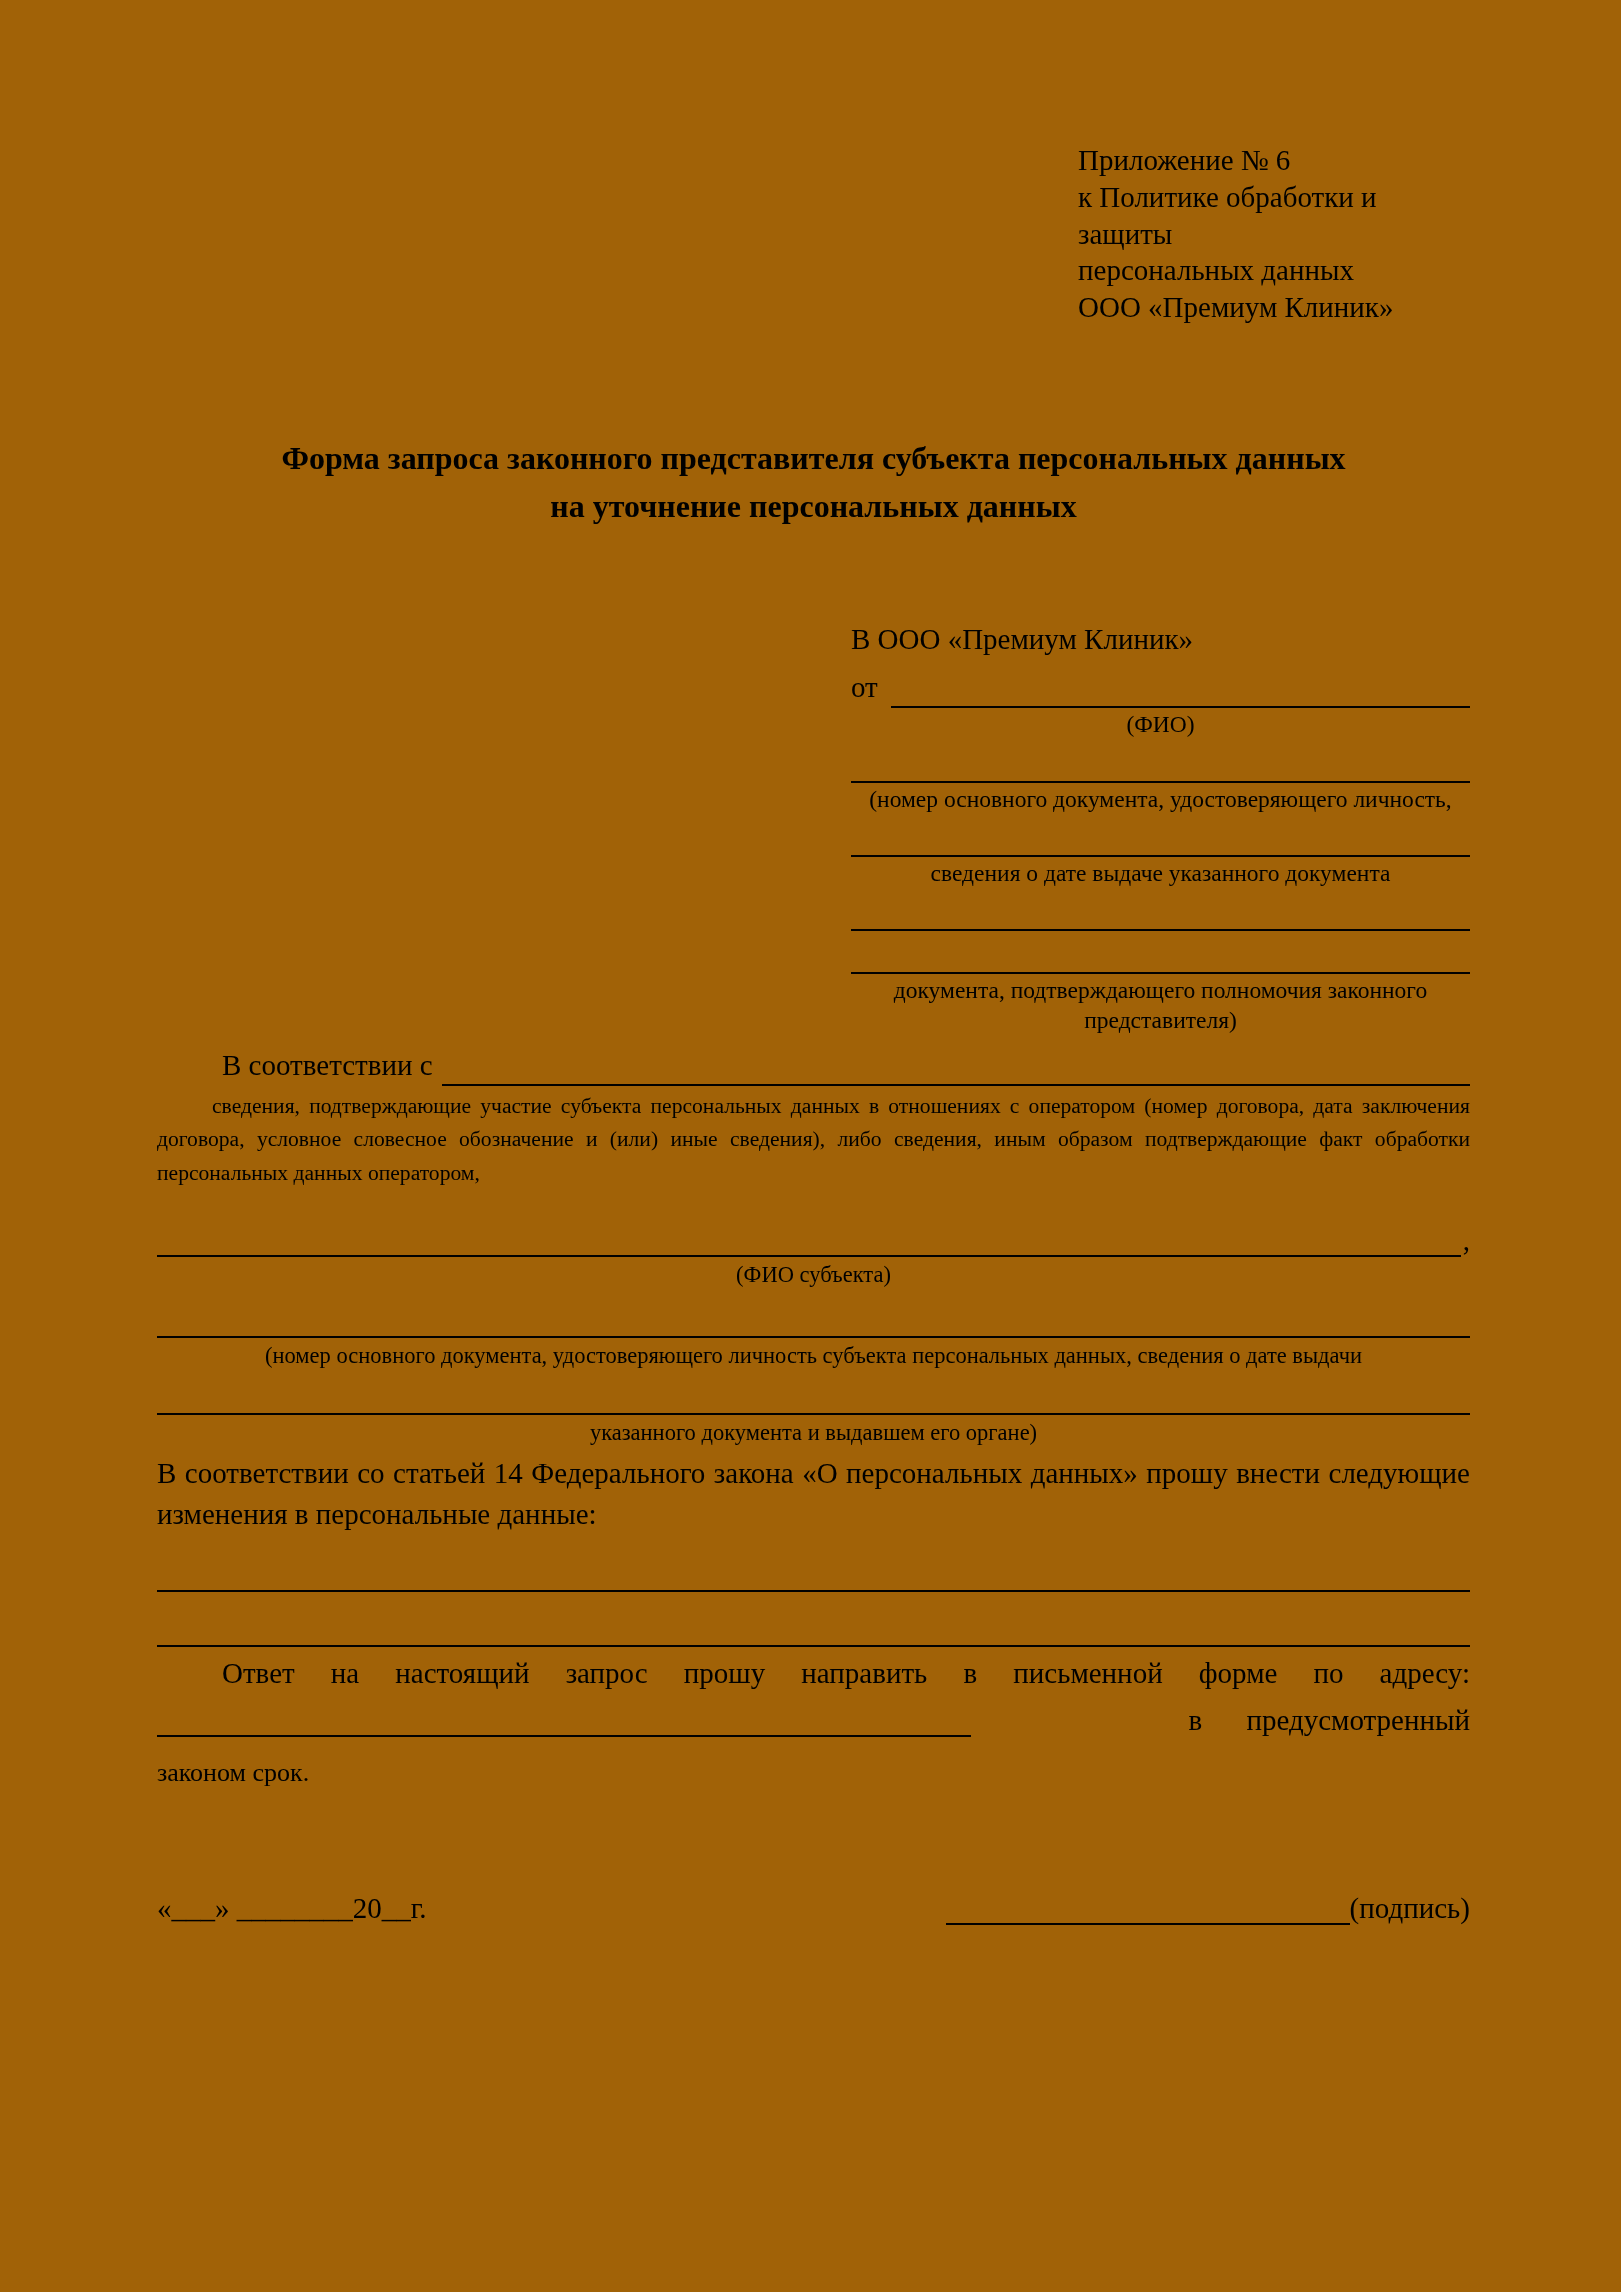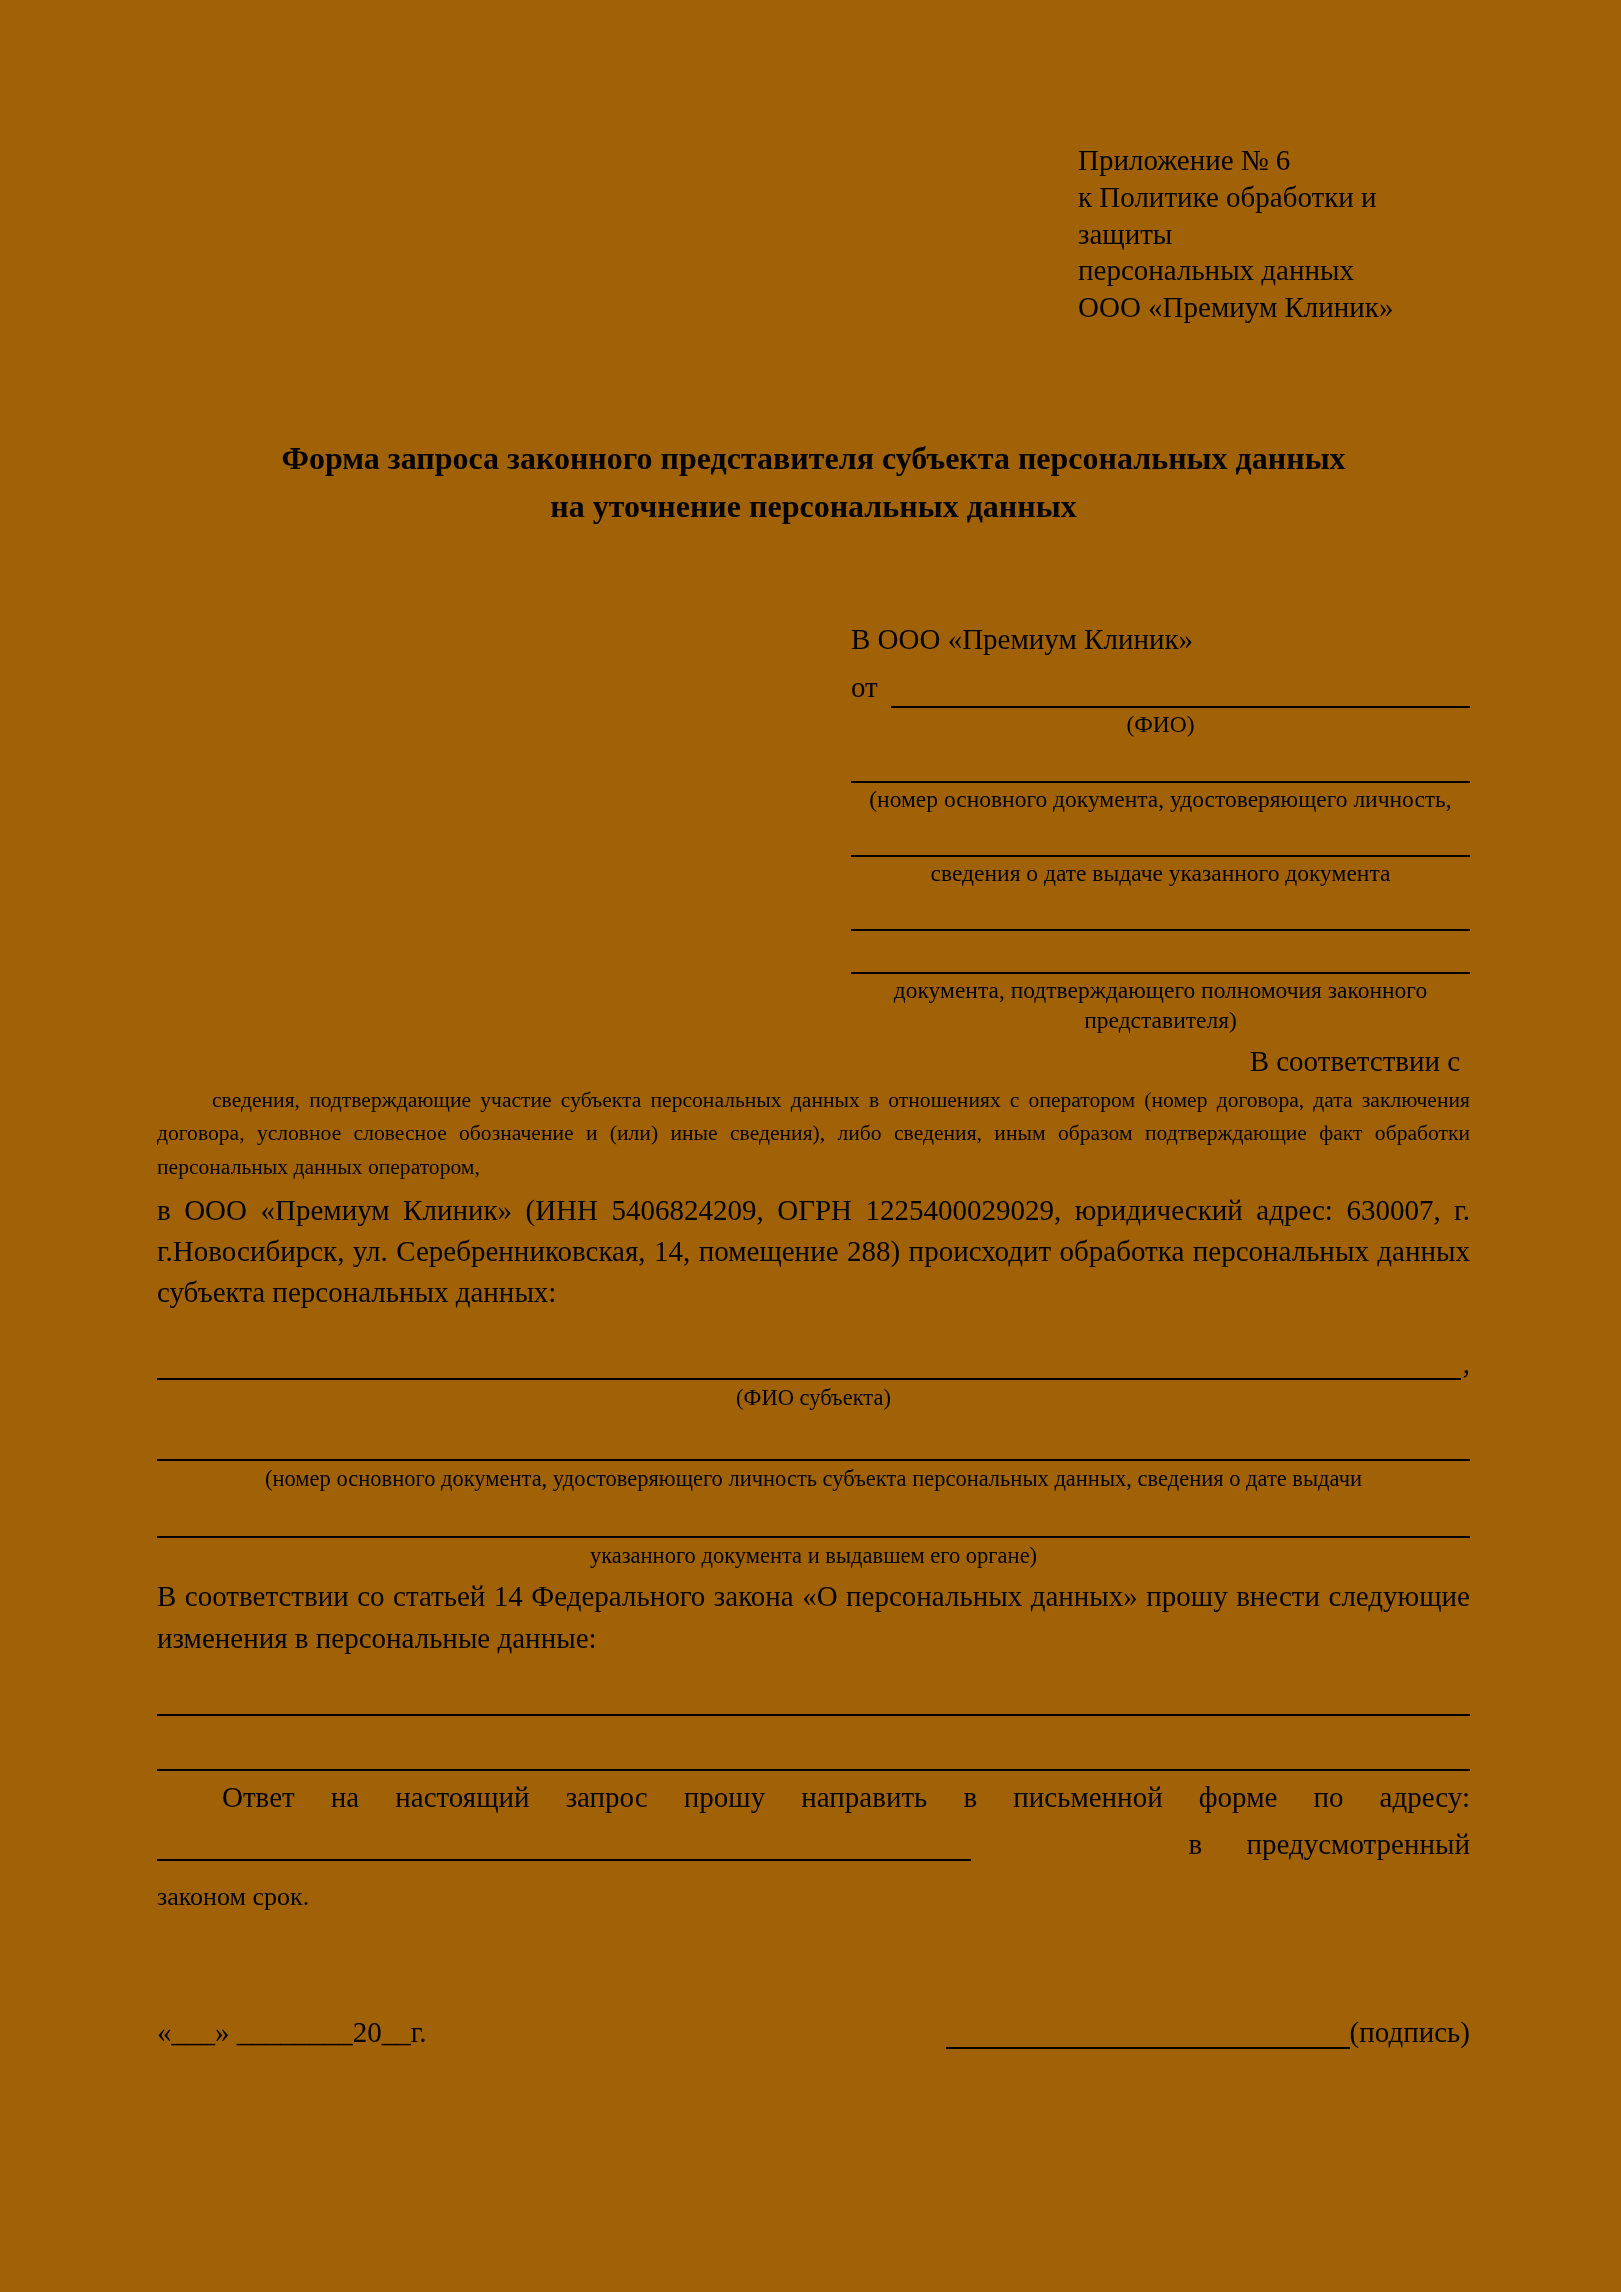--- a/index.html
+++ b/index.html
@@ -22,21 +22,21 @@
   .doc-title span { display:block; }
   
   .addressee { width:619px; margin-left:auto; margin-top:88px; font-size:29px; line-height:1.45; }
   .addr-from { display:flex; align-items:flex-end; margin-top:5.9px; }
   .addr-from-label { white-space:nowrap; padding-right:13.7px; }
   .addr-from .blank { flex:1; height:39px; }
   .addr-caption { text-align:center; font-size:23.5px; line-height:1.25; margin-top:2px; }
   .addr-blank { height:41px; }
   
   .request-heading { text-align:center; font-size:29px; margin-top:15.7px; }
-  .basis-row { display:flex; align-items:flex-end; margin-top:9.8px; font-size:29px;flex-direction:column; }
+  .basis-row { display:flex; align-items:center; margin-top:9.8px; font-size:29px; }
   .basis-indent { width:65px; }
   .basis-label { white-space:nowrap; padding-right:9.8px; }
   .basis-row .blank { flex:1; height:39px; }
   .basis-caption { font-size:21.6px; line-height:1.55; text-align:justify; text-indent:55px; margin-top:3.9px;font-family:Liberation Serif, serif; }
   .body-par { font-size:29px; line-height:1.42; text-align:justify; margin-top:5.9px; }
   .fill-row { display:flex; align-items:flex-end; font-size:29px; }
   .fill-row .blank { flex:1; height:43px; }
   .fill-row .tail { padding-left:2px; }
   .center-caption { text-align:center; font-size:22.5px; line-height:1.3; margin-top:2.9px; }
   .blank-full { height:47px; }
@@ -84,21 +84,20 @@
   </div>
 
 
   <div class="basis-row">
     <span class="basis-indent"></span>
     <span class="basis-label">В соответствии с</span>
     <span class="blank"></span>
   </div>
   <div class="basis-caption">сведения, подтверждающие участие субъекта персональных данных в отношениях с оператором (номер договора, дата заключения договора, условное словесное обозначение и (или) иные сведения), либо сведения, иным образом подтверждающие факт обработки персональных данных оператором,</div>
 
-  <div class="body-par">в ООО «Премиум Клиник» (ИНН 5406824209, ОГРН 1225400029029, юридический адрес: 630007, г. г.Новосибирск, ул. Серебренниковская, 14, помещение 288) происходит обработка персональных данных субъекта персональных данных:</div>
 
   <div class="fill-row" style="margin-top:21.6px;">
     <span class="blank"></span>
     <span class="tail">,</span>
   </div>
   <div class="center-caption">(ФИО субъекта)</div>
 
   <div class="blank blank-full"></div>
   <div class="center-caption">(номер основного документа, удостоверяющего личность субъекта персональных данных, сведения о дате выдачи</div>
 

